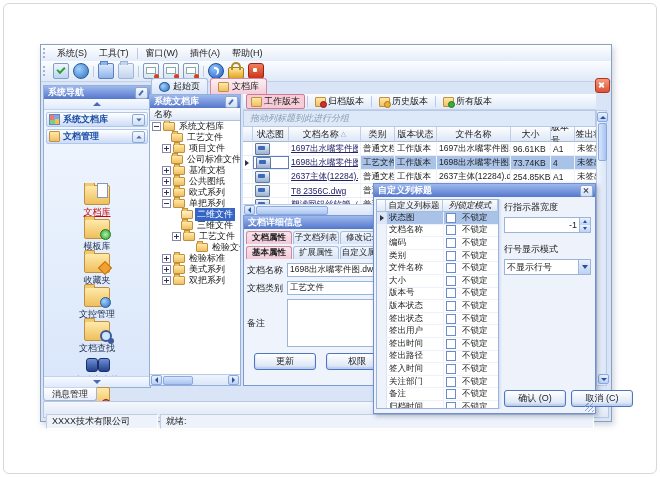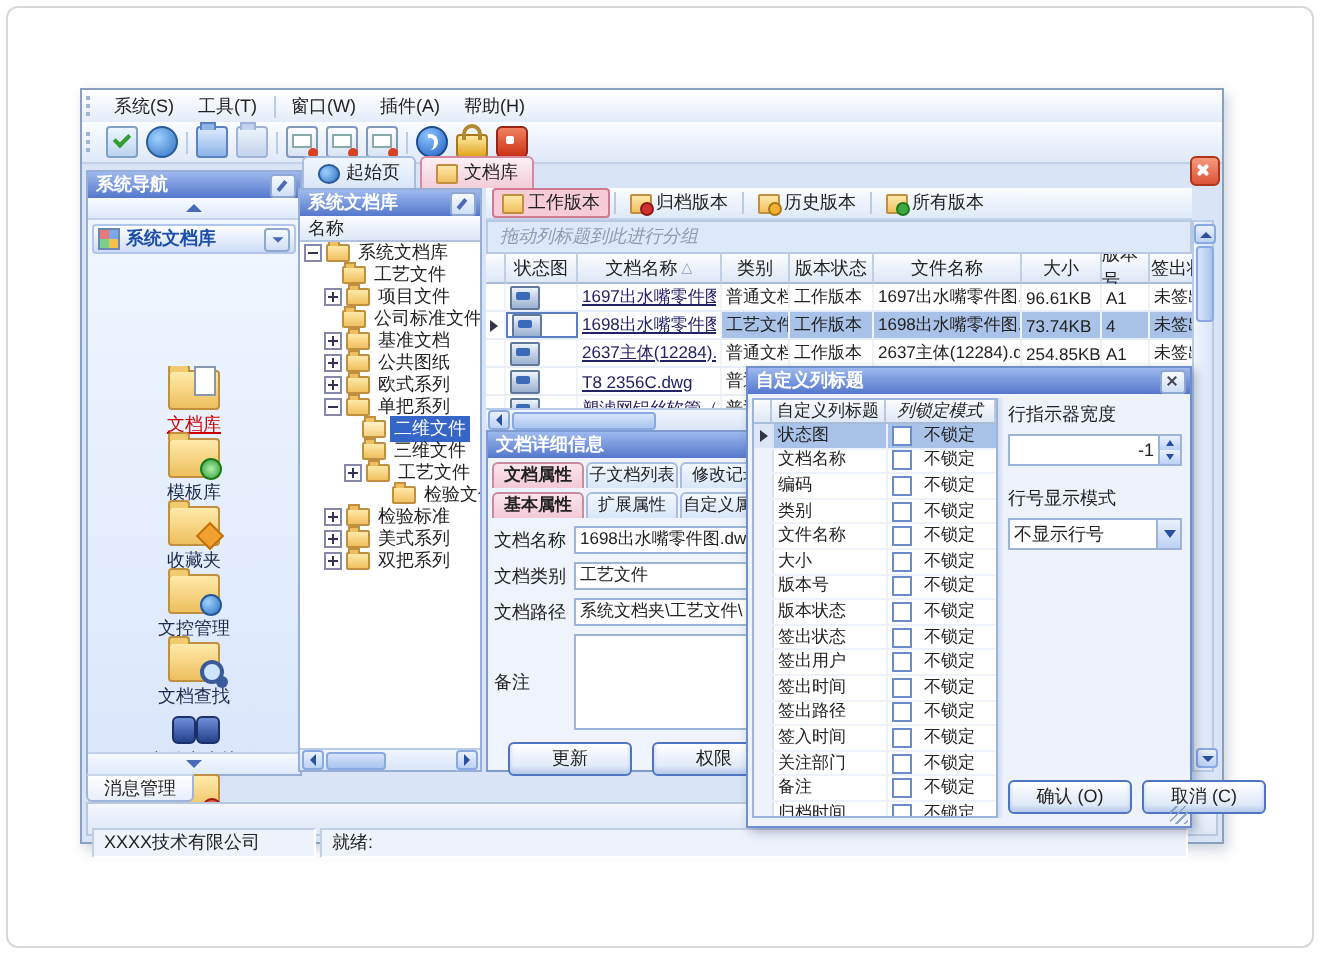--- a/index.html
+++ b/index.html
@@ -265,20 +265,28 @@
       </div>
     <div id="side-sections">
         <div class="sec-bar">
           <span class="sci sci0"></span>
           <span>系统文档库</span>
           <span class="sp"></span>
           <span class="sec-ch">
             <span class="tri-down"></span>
           </span>
         </div>
+        <div class="sec-bar">
+          <span class="sci sci1"></span>
+          <span>文档管理</span>
+          <span class="sp"></span>
+          <span class="sec-ch">
+            <span class="tri-up"></span>
+          </span>
+        </div>
       </div>
     <div id="side-items">
         <div class="side-item">
           <span class="bi bi0"></span>
           <span class="bi-label active">文档库</span>
         </div>
         <div class="side-item">
           <span class="bi bi1"></span>
           <span class="bi-label">模板库</span>
         </div>
@@ -563,24 +571,20 @@
       </div>
     <div id="det-fields">
         <div class="fld-row">
           <span class="fld-label">文档名称</span>
           <div class="fld-box">1698出水嘴零件图.dwg</div>
         </div>
         <div class="fld-row">
           <span class="fld-label">文档类别</span>
           <div class="fld-box">工艺文件</div>
         </div>
-        <div class="fld-row">
-          <span class="fld-label">文档路径</span>
-          <div class="fld-box">系统文档夹\工艺文件\</div>
-        </div>
       </div>
     <div class="fld-row">
       <span class="fld-label">备注</span>
       <div id="note-box"></div>
     </div>
     <div id="det-buttons">
         <div class="xp-btn">更新</div>
         <div class="xp-btn">权限</div>
       </div>
   </div>

